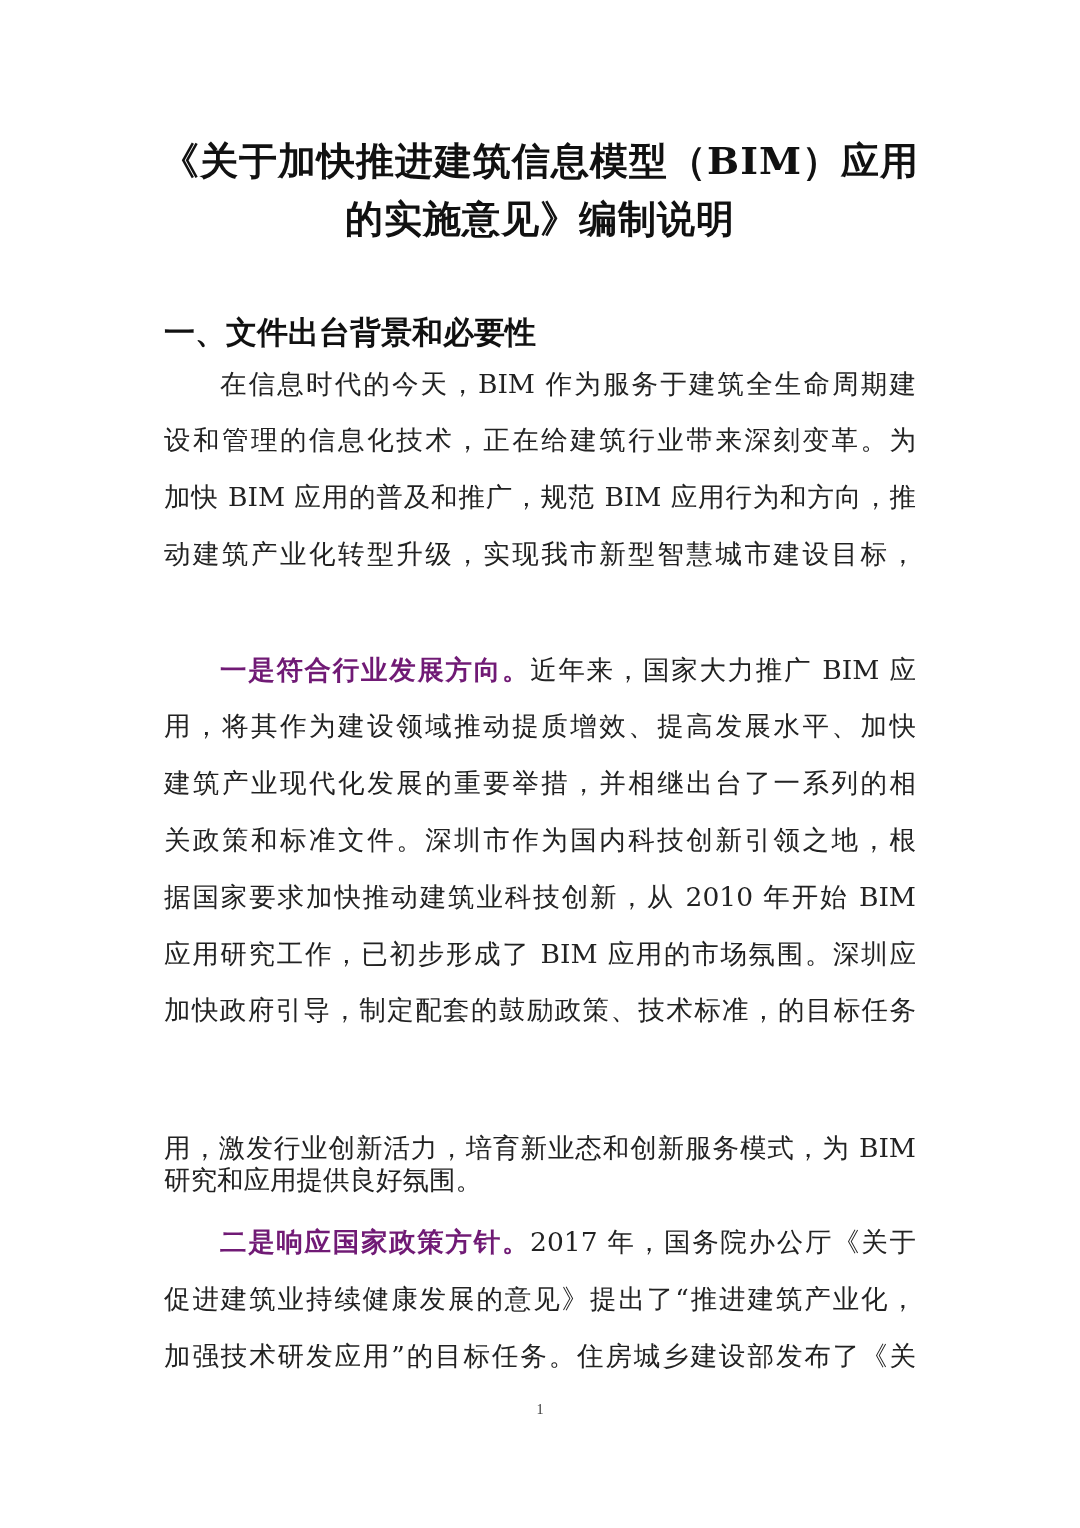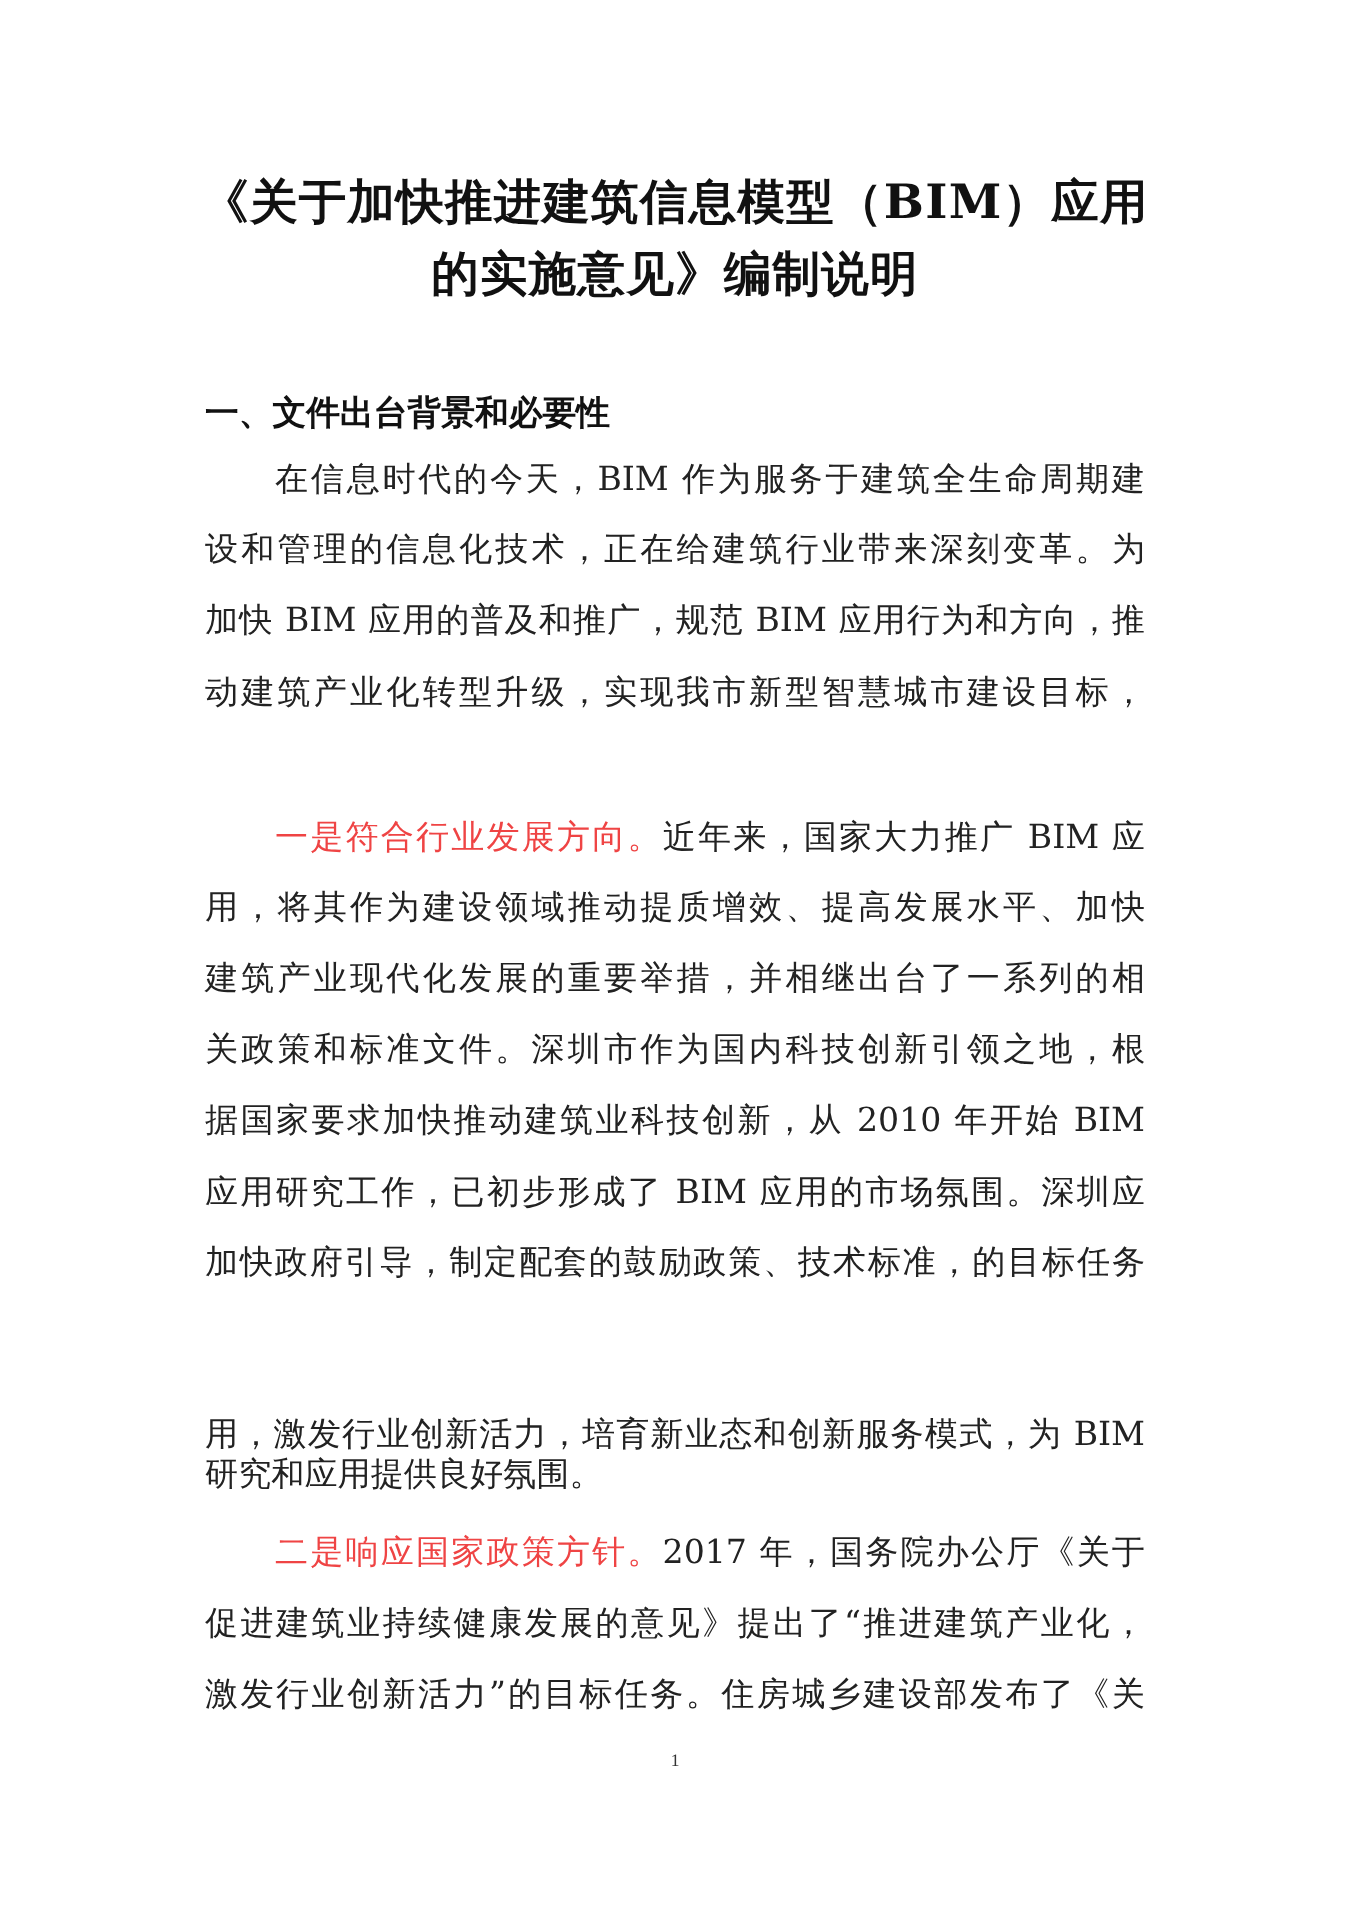--- a/index.html
+++ b/index.html
@@ -3,26 +3,26 @@
 <meta charset="utf-8">
 <style>
   html, body { margin: 0; padding: 0; background: #ffffff; }
   body { width: 1080px; height: 1528px; position: relative; overflow: hidden; color: #1a1a1a; }
   .page { position: absolute; left: 0; top: 0; width: 1080px; height: 1528px; background: #ffffff; }
   .title { position: absolute; left: 150px; width: 780px; text-align: center;
     font-family: "DejaVu Serif", "Liberation Serif", serif; font-weight: bold; font-size: 38px; letter-spacing: 1px; color: #111; }
   .title.l1 { top: 136px; }
   .title.l2 { top: 194px; }
   .h1 { position: absolute; left: 164px; top: 312px; font-family: "DejaVu Sans", "Liberation Sans", sans-serif;
-    font-weight: bold; font-size: 27px; color: #111; }
+    font-weight: bold; font-size: 31px; color: #111; }
   .line { position: absolute; left: 164px; width: 752px; height: 40px; font-family: "DejaVu Serif", "Liberation Serif", serif;
     font-size: 26.5px; color: #222; white-space: nowrap; text-align: justify; text-align-last: justify; line-height: 40px; }
   .line.last { text-align-last: left; }
   .line.indent { left: 220px; width: 696px; }
-  .bold { font-family: "DejaVu Sans", "Liberation Sans", sans-serif; font-weight: normal; color: #ef4444; }
+  .bold { font-family: "DejaVu Sans", "Liberation Sans", sans-serif; font-weight: bold; color: #701a75; }
   .pagenum { position: absolute; left: 530px; top: 1402px; width: 20px; text-align: center;
     font-family: "Liberation Serif", serif; font-size: 14px; color: #333; }
 </style>
 </head>
 <body>
 
 <div class="page">
   <div class="title l1">《关于加快推进建筑信息模型（BIM）应用</div>
   <div class="title l2">的实施意见》编制说明</div>
 
@@ -42,16 +42,16 @@
   <div class="line" style="top:877px">据国家要求加快推动建筑业科技创新，从 2010 年开始 BIM</div>
   <div class="line" style="top:934px">应用研究工作，已初步形成了 BIM 应用的市场氛围。深圳应</div>
   <div class="line" style="top:990px">加快政府引导，制定配套的鼓励政策、技术标准，的目标任务</div>
   <div class="line" style="top:1128px">用，激发行业创新活力，培育新业态和创新服务模式，为 BIM</div>
   <div class="line last" style="top:1160px">研究和应用提供良好氛围。</div>
 
   <div class="line indent" style="top:1222px">
     <span class="bold">二是响应国家政策方针。</span><span>2017 年，国务院办公厅《关于</span>
   </div>
   <div class="line" style="top:1279px">促进建筑业持续健康发展的意见》提出了“推进建筑产业化，</div>
-  <div class="line" style="top:1336px">激发行业创新活力”的目标任务。住房城乡建设部发布了《关</div>
+  <div class="line" style="top:1336px">加强技术研发应用”的目标任务。住房城乡建设部发布了《关</div>
 
   <div class="pagenum">1</div>
 </div>
 
 </body></html>

